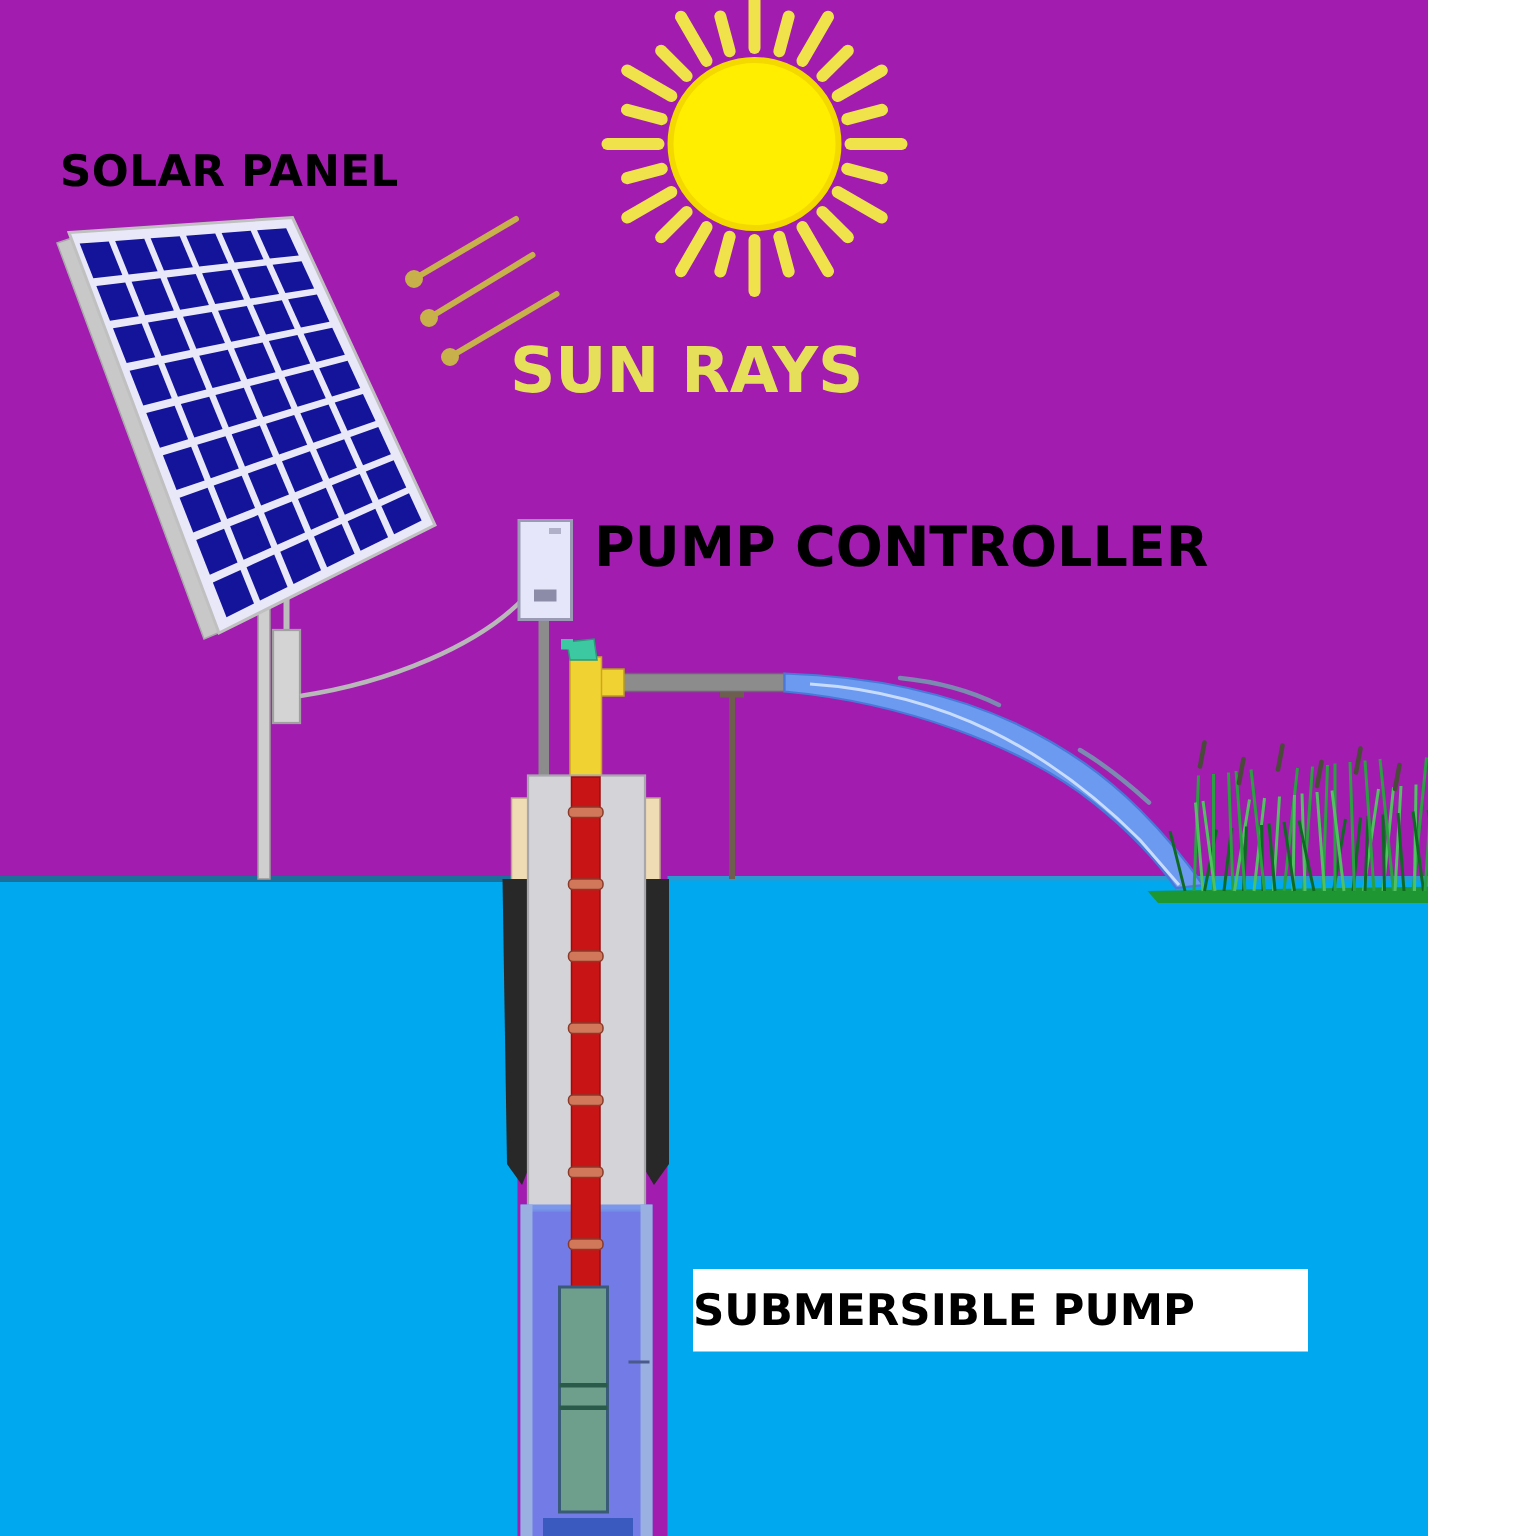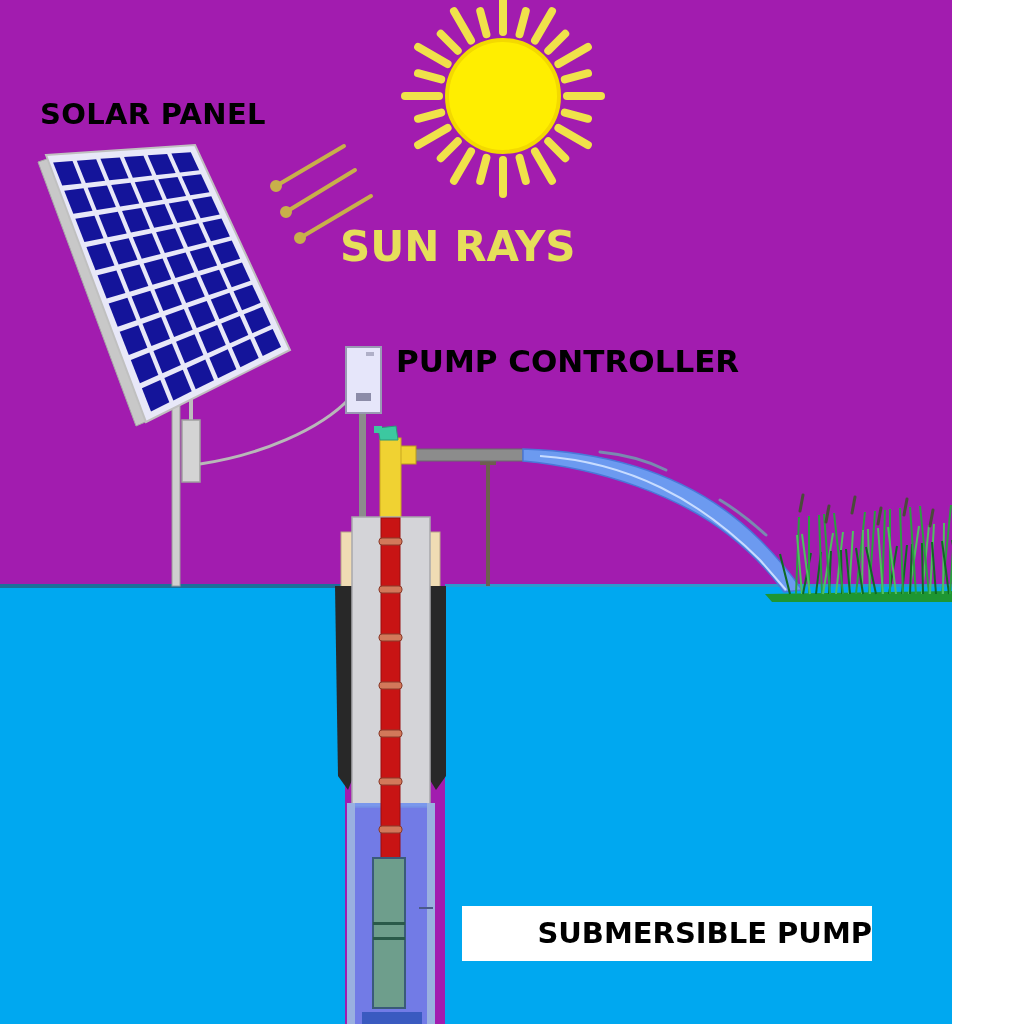--- a/index.html
+++ b/index.html
@@ -7,25 +7,25 @@
     svg.scene { position: absolute; left: 0; top: 0; }
     .label {
       position: absolute;
       font-family: "DejaVu Sans", sans-serif;
       font-weight: bold;
       white-space: nowrap;
       line-height: 1;
     }
     .lbl-solar { left: 40px; top: 100px; font-size: 29px; color: #000; letter-spacing: 0.3px; }
     .lbl-rays { left: 340px; top: 226px; font-size: 42px; color: #e6df5a; }
-    .lbl-ctrl { left: 396px; top: 346px; font-size: 31px; color: #000; }
+    .lbl-ctrl { left: 396px; top: 346px; font-size: 37px; color: #000; }
     .lbl-pump {
-      left: 462px; top: 906px; width: 410px; height: 55px;
+      left: 462px; top: 846px; width: 410px; height: 55px;
       background: #ffffff; color: #000; font-size: 29px;
-      display: flex; align-items: center; justify-content: flex-end;
+      display: flex; align-items: center; justify-content: flex-start;
     }
   </style>
 </head>
 <body>
 
 <div id="stage">
   <svg class="scene" width="1024" height="1024" viewBox="0 0 1024 1024">
 
     <g>
       <rect x="0" y="586" width="345" height="438" fill="#00a8f0"></rect>

